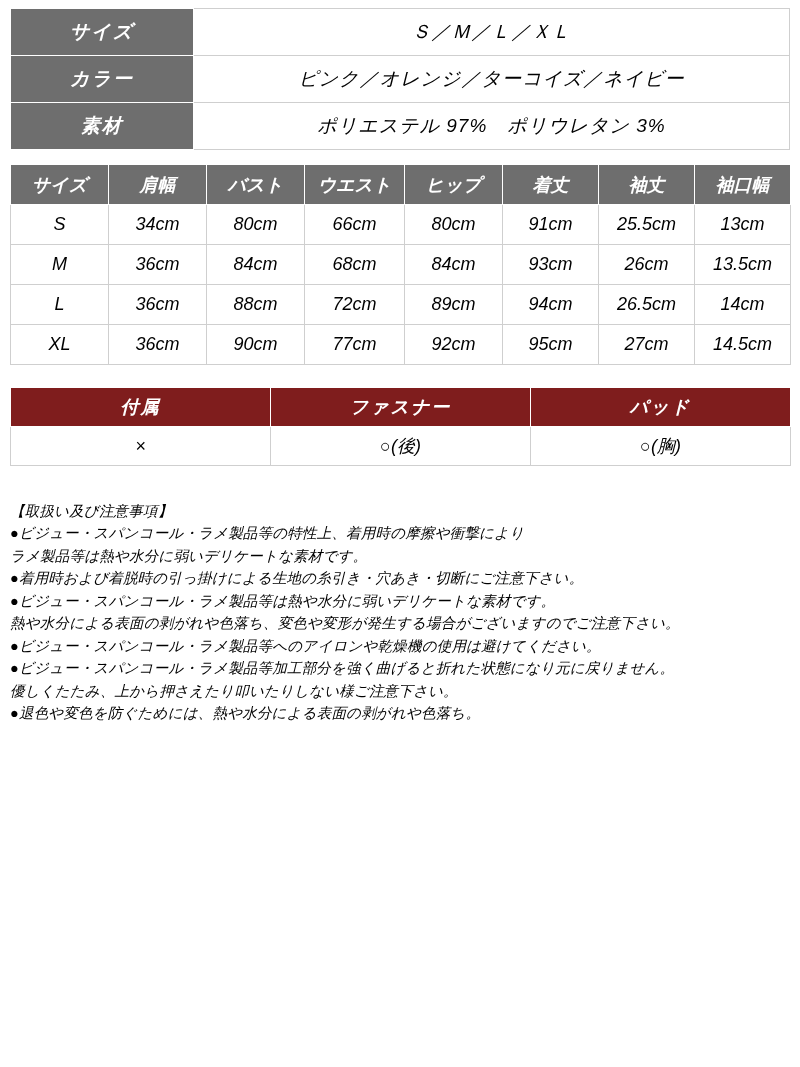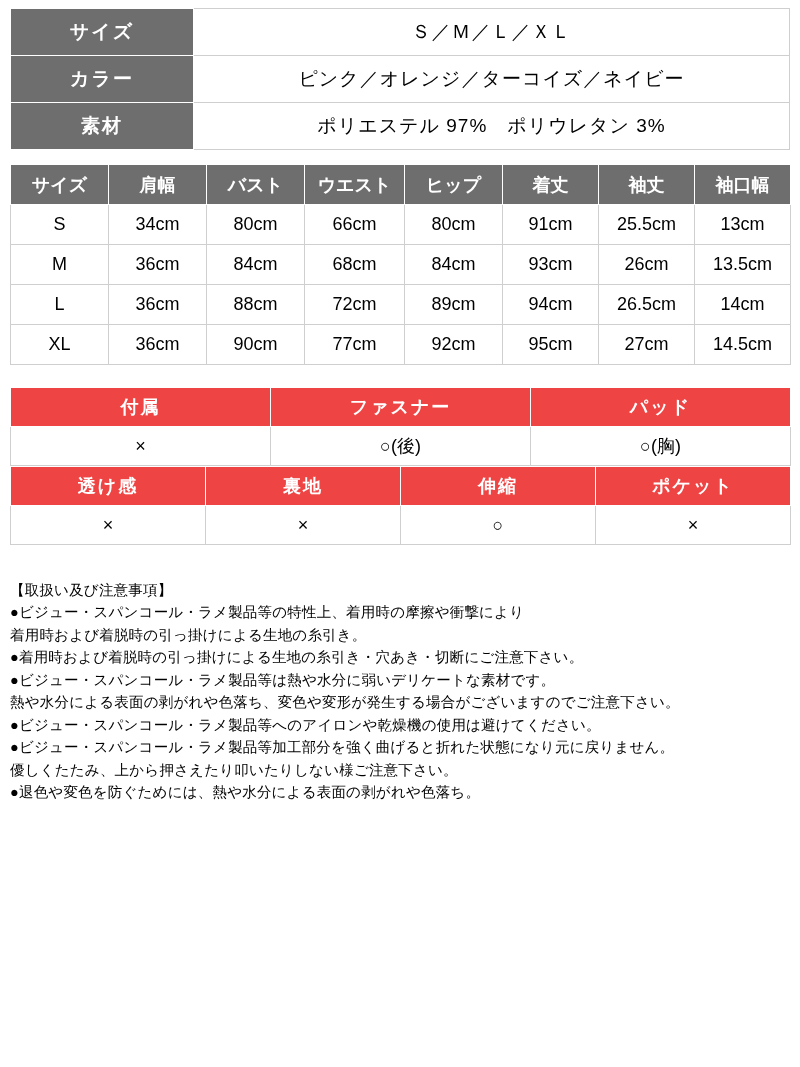--- a/index.html
+++ b/index.html
@@ -12,20 +12,21 @@
     height: 1067px;
     font-family: "Liberation Sans", "DejaVu Sans", sans-serif;
     color: #000000;
     position: relative;
   }
   .page {
     width: 800px;
     height: 1067px;
     box-sizing: border-box;
     padding: 8px 10px 0 10px;
+    font-style: italic;
   }
 
   table {
     border-collapse: collapse;
     width: 780px;
     table-layout: fixed;
   }
 
   
   .spec-table td {
@@ -74,21 +75,21 @@
 
   
   .feat-table td {
     border: 1px solid #cfcfcf;
     height: 36px;
     font-size: 18px;
     text-align: center;
     vertical-align: middle;
   }
   .feat-table td.fhead {
-    background: #ef4444;
+    background: #7f1d1d;
     color: #ffffff;
     font-weight: bold;
     border: 1px solid #ffffff;
     letter-spacing: 2px;
   }
 
   
   .notes {
     margin-top: 34px;
     font-size: 14.5px;
@@ -204,47 +205,25 @@
         <td class="fhead">パッド</td>
       </tr>
       <tr>
         <td>×</td>
         <td>○(後)</td>
         <td>○(胸)</td>
       </tr>
     </tbody>
   </table>
 
-  <table class="feat-table">
-    <colgroup>
-      <col style="width:195px">
-      <col style="width:195px">
-      <col style="width:195px">
-      <col style="width:195px">
-    </colgroup>
-    <tbody>
-      <tr>
-        <td class="fhead">透け感</td>
-        <td class="fhead">裏地</td>
-        <td class="fhead">伸縮</td>
-        <td class="fhead">ポケット</td>
-      </tr>
-      <tr>
-        <td>×</td>
-        <td>×</td>
-        <td>○</td>
-        <td>×</td>
-      </tr>
-    </tbody>
-  </table>
 
   <div class="notes">
     <div>【取扱い及び注意事項】</div>
     <div>●ビジュー・スパンコール・ラメ製品等の特性上、着用時の摩擦や衝撃により</div>
-    <div>着用時および着脱時の引っ掛けによる生地の糸引き。</div>
+    <div>ラメ製品等は熱や水分に弱いデリケートな素材です。</div>
     <div>●着用時および着脱時の引っ掛けによる生地の糸引き・穴あき・切断にご注意下さい。</div>
     <div>●ビジュー・スパンコール・ラメ製品等は熱や水分に弱いデリケートな素材です。</div>
     <div>熱や水分による表面の剥がれや色落ち、変色や変形が発生する場合がございますのでご注意下さい。</div>
     <div>●ビジュー・スパンコール・ラメ製品等へのアイロンや乾燥機の使用は避けてください。</div>
     <div>●ビジュー・スパンコール・ラメ製品等加工部分を強く曲げると折れた状態になり元に戻りません。</div>
     <div>優しくたたみ、上から押さえたり叩いたりしない様ご注意下さい。</div>
     <div>●退色や変色を防ぐためには、熱や水分による表面の剥がれや色落ち。</div>
   </div>
 
 </div>

